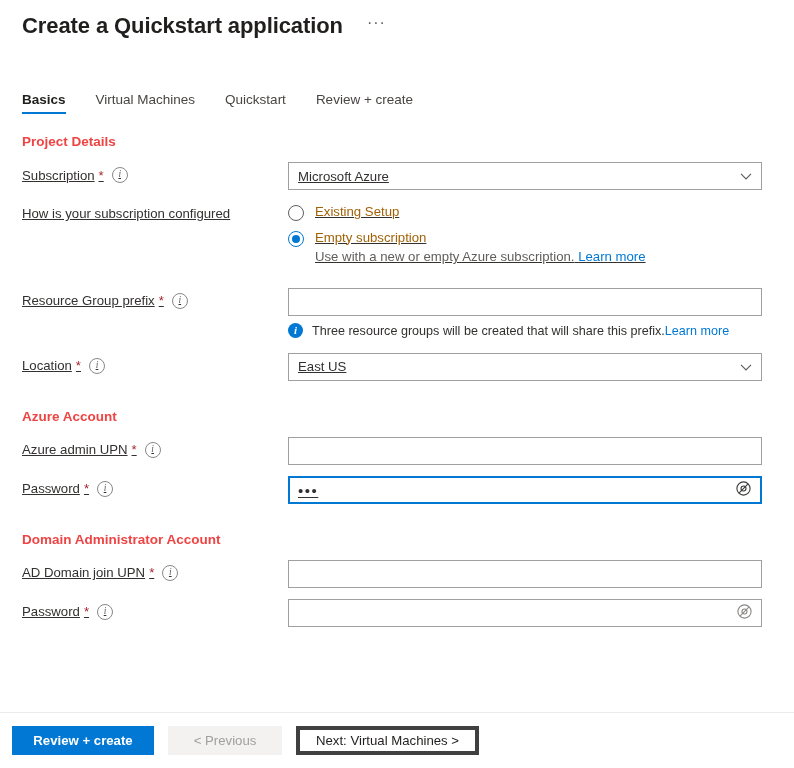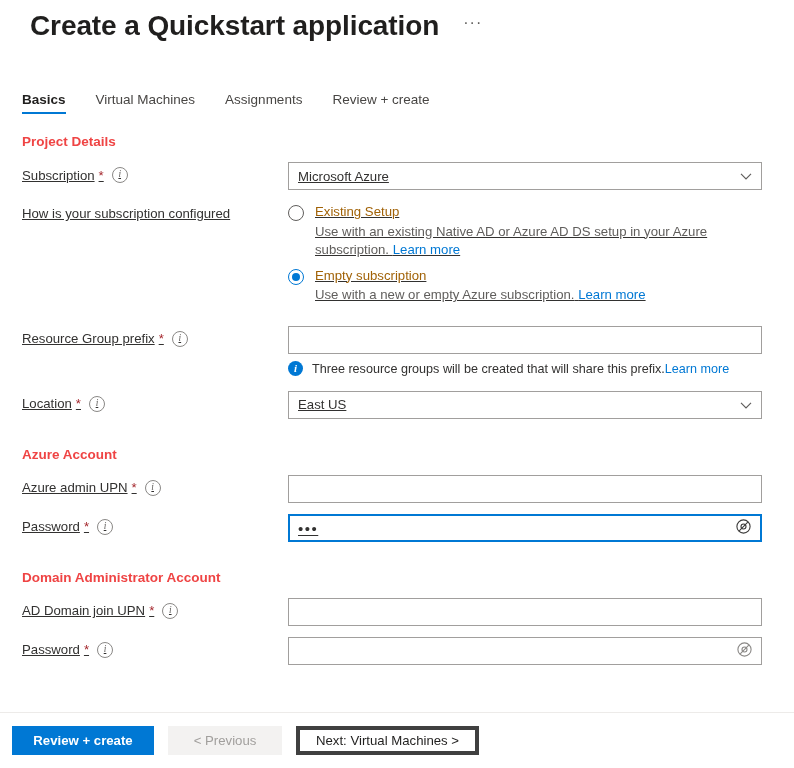--- a/index.html
+++ b/index.html
@@ -17,26 +17,25 @@
   }
 
   
   .page-header {
     display: flex;
     align-items: center;
     padding: 8px 0 0 22px;
     height: 36px;
   }
   .page-title {
-    font-size: 28px;
+    font-size: 22px;
     font-weight: 600;
     color: #201f1e;
     letter-spacing: -0.1px;
     line-height: 30px;
-    margin-left: 8px;
   }
   .ellipsis-btn {
     margin-left: 18px;
     font-size: 16px;
     color: #605e5c;
     letter-spacing: 1px;
     line-height: 12px;
     padding: 4px 6px 10px 6px;
     cursor: pointer;
     user-select: none;
@@ -305,21 +304,21 @@
 <body>
 
 <div class="page-header">
   <div class="page-title">Create a Quickstart application</div>
   <div class="ellipsis-btn">···</div>
 </div>
 
 <div class="tabs">
   <div class="tab active">Basics</div>
   <div class="tab">Virtual Machines</div>
-  <div class="tab">Assignments</div>
+  <div class="tab">Quickstart</div>
   <div class="tab">Review + create</div>
 </div>
 
 <div class="form scroll-hidden">
 
   <div class="section-title">Project Details</div>
 
   <div class="row">
     <div class="row-label">
       <span>Subscription</span>
@@ -341,24 +340,20 @@
   <div class="row">
     <div class="row-label">
       <span>How is your subscription configured</span>
     </div>
     <div class="row-control radio-group">
 
       <div class="radio-item">
         <span class="radio-mark"></span>
         <div class="radio-body">
           <div class="radio-title">Existing Setup</div>
-          <div class="radio-desc">
-            <span>Use with an existing Native AD or Azure AD DS setup in your Azure subscription.</span>
-            <a class="link">Learn more</a>
-          </div>
         </div>
       </div>
 
       <div class="radio-item">
         <span class="radio-mark checked"></span>
         <div class="radio-body">
           <div class="radio-title">Empty subscription</div>
           <div class="radio-desc">
             <span>Use with a new or empty Azure subscription.</span>
             <a class="link">Learn more</a>

